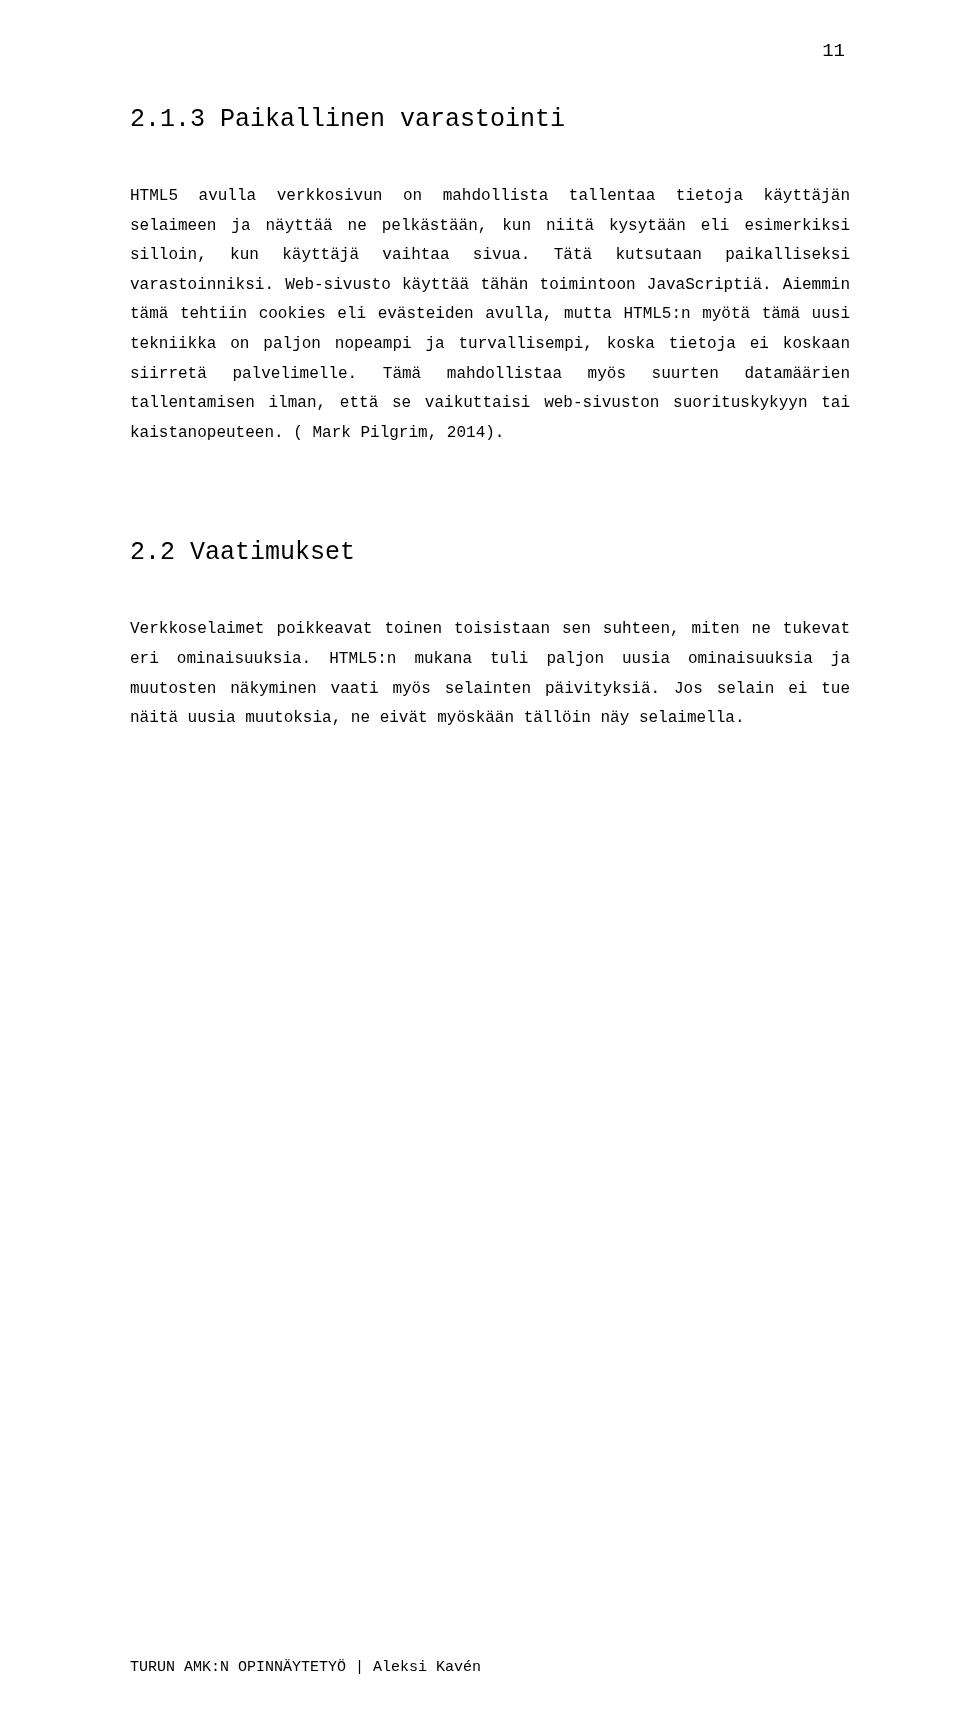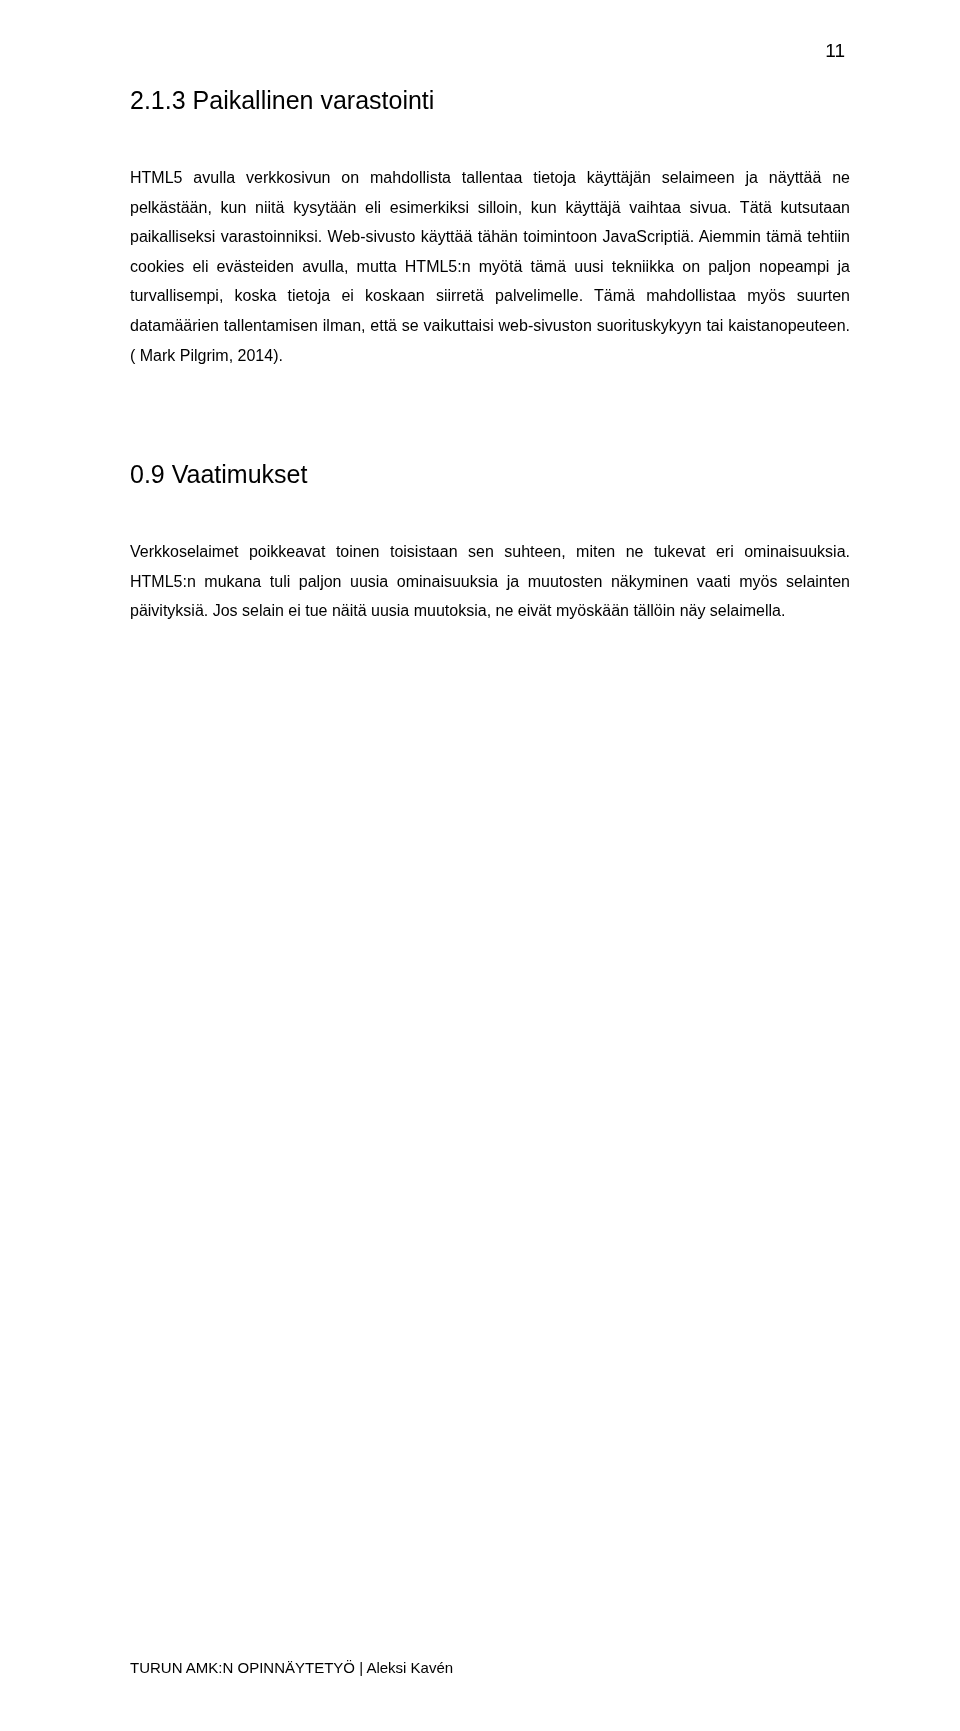--- a/index.html
+++ b/index.html
@@ -7,24 +7,25 @@
     padding: 0;
     background: #ffffff;
     font-family: Arial, Helvetica, sans-serif;
     color: #000000;
     width: 960px;
     height: 1731px;
     position: relative;
     box-sizing: border-box;
   }
   .page {
-    padding: 41px 110px 60px 130px;
+    padding: 60px 110px 60px 130px;
     box-sizing: border-box;
     position: relative;
     height: 100%;
+    font-family: Liberation Mono, monospace;
   }
   .page-number {
     position: absolute;
     top: 40px;
     right: 115px;
     font-size: 19px;
   }
   .heading {
     font-size: 25px;
     margin-top: 45px;
@@ -51,20 +52,20 @@
 <body>
 
 <div class="page">
 
   <div class="page-number">11</div>
 
   <div class="heading">2.1.3 Paikallinen varastointi</div>
 
   <div class="body-text">HTML5 avulla verkkosivun on mahdollista tallentaa tietoja käyttäjän selaimeen ja näyttää ne pelkästään, kun niitä kysytään eli esimerkiksi silloin, kun käyttäjä vaihtaa sivua. Tätä kutsutaan paikalliseksi varastoinniksi. Web-sivusto käyttää tähän toimintoon JavaScriptiä. Aiemmin tämä tehtiin cookies eli evästeiden avulla, mutta HTML5:n myötä tämä uusi tekniikka on paljon nopeampi ja turvallisempi, koska tietoja ei koskaan siirretä palvelimelle. Tämä mahdollistaa myös suurten datamäärien tallentamisen ilman, että se vaikuttaisi web-sivuston suorituskykyyn tai kaistanopeuteen. ( Mark Pilgrim, 2014).</div>
 
-  <div class="heading" style="margin-top:90px;">0.9 Vaatimukset</div>
+  <div class="heading" style="margin-top:90px;">2.2 Vaatimukset</div>
 
   <div class="body-text tight">Verkkoselaimet poikkeavat toinen toisistaan sen suhteen, miten ne tukevat eri ominaisuuksia. HTML5:n mukana tuli paljon uusia ominaisuuksia ja muutosten näkyminen vaati myös selainten päivityksiä. Jos selain ei tue näitä uusia muutoksia, ne eivät myöskään tällöin näy selaimella.</div>
 
 
   <div class="footer">TURUN AMK:N OPINNÄYTETYÖ | Aleksi Kavén</div>
 
 </div>
 
 </body></html>

